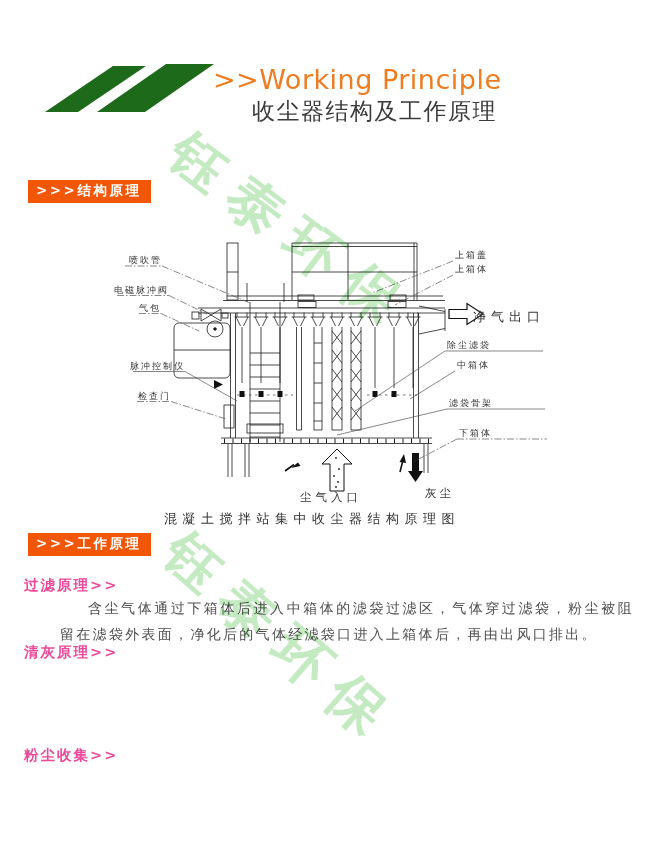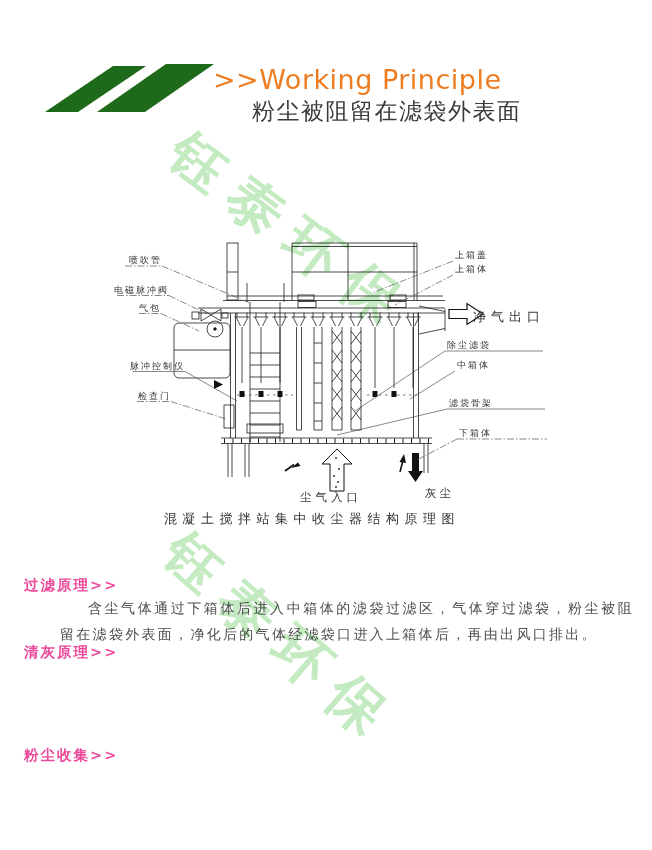--- a/index.html
+++ b/index.html
@@ -39,25 +39,26 @@
 <body>
 
 <div class="page">
 
   <svg class="stripes" width="200" height="60" viewBox="0 0 200 60">
     <polygon points="15,54 83,8 116,8 48,54" fill="#1d6a1b"></polygon>
     <polygon points="67,54 136,6 184,6 115,54" fill="#1d6a1b"></polygon>
   </svg>
 
   <div class="title-en">&gt;&gt;Working Principle</div>
-  <div class="title-zh">粉尘被阻留在滤袋外表面</div>
+  <div class="title-zh">收尘器结构及工作原理</div>
 
   <div class="wm wm1">钰泰环保</div>
   <div class="wm wm2">钰泰环保</div>
 
+  <div class="sec-label sec-structure">&gt;&gt;&gt;结构原理</div>
 
   <svg class="diagram" width="470" height="305" viewBox="0 0 470 305">
     <defs>
       <path id="vent" d="M-5 -0.5 V4 M5 -0.5 V4 M-7.5 4 H7.5 M-6 4 L-1.5 13 M6 4 L1.5 13"></path>
     </defs>
 
     <g stroke="#1c1c1c" stroke-width="0.8" fill="none">
 
       <rect x="132" y="18" width="11" height="57"></rect>
       <path d="M132 47 H143"></path>
@@ -188,20 +189,21 @@
       <text x="362" y="143">中箱体</text>
       <text x="354" y="181">滤袋骨架</text>
       <text x="364" y="211">下箱体</text>
     </g>
     <text x="378" y="96" font-size="13" style="letter-spacing:5px" fill="#222">净气出口</text>
     <text x="205" y="276" font-size="11.5" style="letter-spacing:4px" fill="#222">尘气入口</text>
     <text x="330" y="272" font-size="11.5" style="letter-spacing:3px" fill="#222">灰尘</text>
     <text x="217" y="298" text-anchor="middle" font-size="13" style="letter-spacing:5.5px" fill="#3e3e3e">混凝土搅拌站集中收尘器结构原理图</text>
   </svg>
 
+  <div class="sec-label sec-working">&gt;&gt;&gt;工作原理</div>
 
   <div class="heading h-filter">过滤原理&gt;&gt;</div>
   <div class="para p-filter">含尘气体通过下箱体后进入中箱体的滤袋过滤区，气体穿过滤袋，粉尘被阻留在滤袋外表面，净化后的气体经滤袋口进入上箱体后，再由出风口排出。</div>
 
   <div class="heading h-clean">清灰原理&gt;&gt;</div>
 
   <div class="heading h-collect">粉尘收集&gt;&gt;</div>
 
 </div>
 

